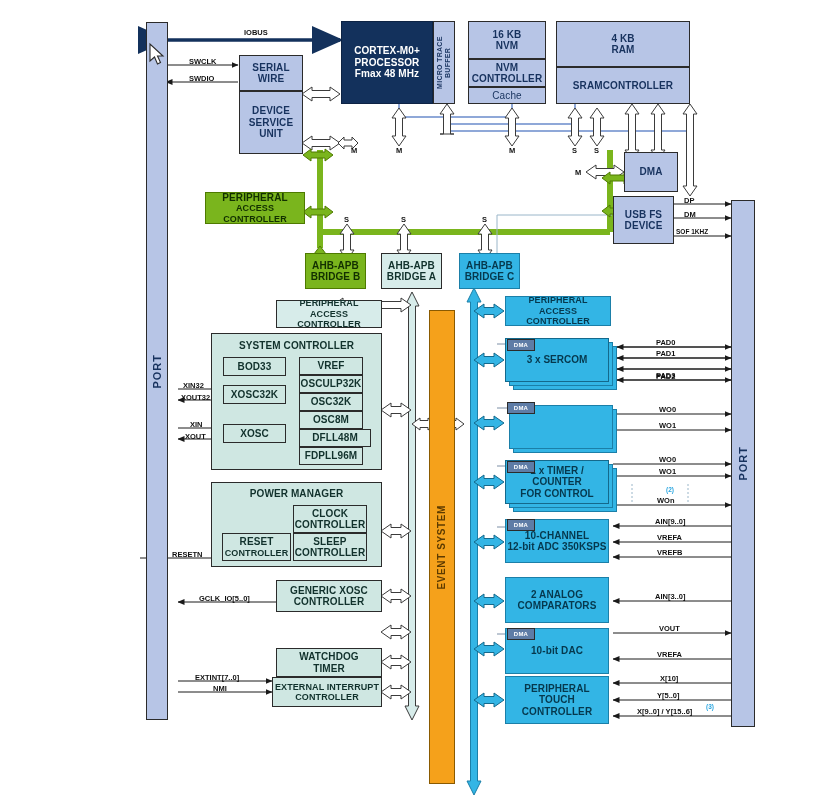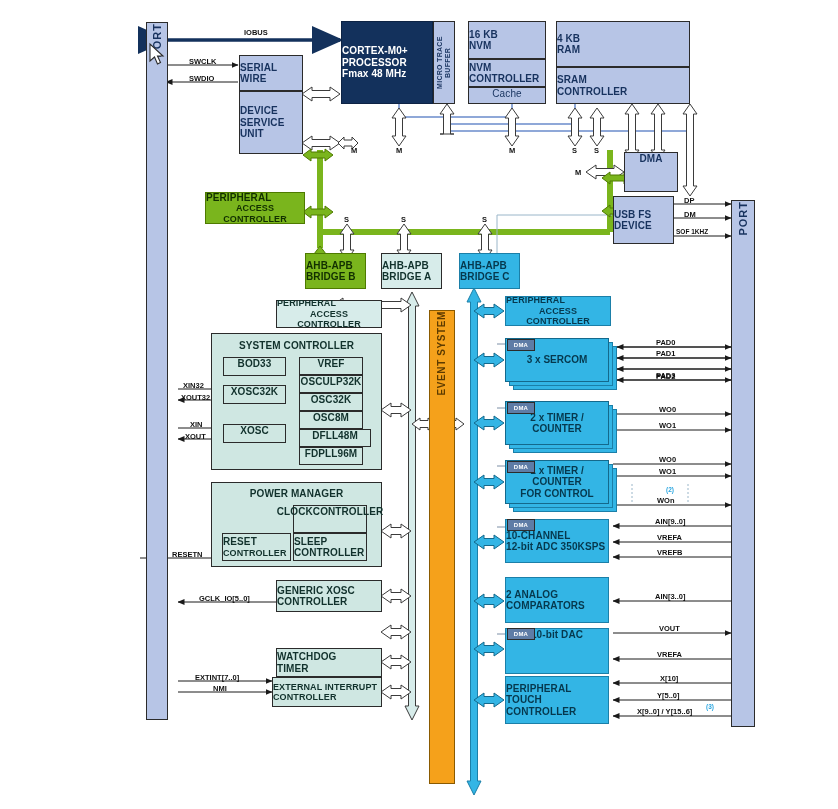--- a/index.html
+++ b/index.html
@@ -1,21 +1,21 @@
 <!DOCTYPE html>
 <html><head>
 <meta charset="utf-8">
 <style>
   html,body{margin:0;padding:0;background:#ffffff;}
   body{width:838px;height:809px;position:relative;overflow:hidden;
        font-family:"Liberation Sans","DejaVu Sans",sans-serif;color:#1a1a1a;}
   #root{position:absolute;left:0;top:0;width:838px;height:809px;}
 
   .blk{position:absolute;box-sizing:border-box;border:1px solid #2b2b2b;
-       display:flex;align-items:flex-start;justify-content:center;text-align:center;
+       display:flex;align-items:center;justify-content:center;text-align:center;
        font-size:10px;font-weight:bold;line-height:1.15;letter-spacing:.1px;}
   .lbl{position:absolute;font-size:7.5px;font-weight:bold;color:#111;white-space:nowrap;}
   .lbl.c{text-align:center;}
 
   
   .navy{background:#13315c;color:#ffffff;border-color:#0d2344;}
   .lav{background:#b7c5e6;color:#17325e;border-color:#2b2b2b;}
   .mint{background:#cfe7e2;color:#11312c;border-color:#2b2b2b;}
   .green{background:#7ab51d;color:#123000;border-color:#4e7a00;}
   .cyan{background:#33b5e5;color:#06384d;border-color:#1b7fa8;}
@@ -250,21 +250,21 @@
       <span>CONTROLLER</span>
     </div>
     <div class="blk lav" style="left:468px;top:87px;width:78px;height:17px;font-weight:normal;">
       <span>Cache</span>
     </div>
 
     <div class="blk lav" style="left:556px;top:21px;width:134px;height:46px;flex-direction:column;">
       <span>4 KB</span>
       <span>RAM</span>
     </div>
-    <div class="blk lav" style="left:556px;top:67px;width:134px;height:37px;flex-direction:column;">
+    <div class="blk lav" style="left:556px;top:67px;width:134px;height:37px;flex-direction:row;">
       <span>SRAM</span>
       <span>CONTROLLER</span>
     </div>
 
 
     <div class="lbl" style="left:351px;top:146px;">M</div>
     <div class="lbl" style="left:396px;top:146px;">M</div>
     <div class="lbl" style="left:509px;top:146px;">M</div>
     <div class="lbl" style="left:572px;top:146px;">S</div>
     <div class="lbl" style="left:594px;top:146px;">S</div>
@@ -336,21 +336,21 @@
     <div class="blk mint" style="left:299px;top:429px;width:72px;height:18px;">
       <span>DFLL48M</span>
       </div>
     <div class="blk mint" style="left:299px;top:447px;width:64px;height:18px;">
       <span>FDPLL96M</span>
       </div>
 
     <div class="blk mint" style="left:211px;top:482px;width:171px;height:85px;align-items:flex-start;justify-content:center;">
       <span style="margin-top:5px;font-size:10px;">POWER MANAGER</span>
     </div>
-    <div class="blk mint" style="left:293px;top:505px;width:74px;height:28px;flex-direction:row;">
+    <div class="blk mint" style="left:293px;top:505px;width:74px;height:28px;flex-direction:column;">
       <span>CLOCK</span>
       <span>CONTROLLER</span>
     </div>
     <div class="blk mint" style="left:222px;top:533px;width:69px;height:28px;flex-direction:column;">
       <span>RESET</span>
       <span style="font-size:9px;">CONTROLLER</span>
     </div>
     <div class="blk mint" style="left:293px;top:533px;width:74px;height:28px;flex-direction:column;">
       <span>SLEEP</span>
       <span>CONTROLLER</span>
@@ -400,23 +400,20 @@
       <div class="dma" style="top:1px;left:2px;">DMA</div>
     </div>
     <div class="lbl c" style="left:656px;top:338px;">PAD0</div>
     <div class="lbl c" style="left:656px;top:349px;">PAD1</div>
     <div class="lbl c" style="left:656px;top:372px;">PAD2</div>
     <div class="lbl c" style="left:656px;top:371px;">PAD3</div>
 
     <div class="stack" style="left:505px;top:401px;width:112px;height:52px;">
       <div class="sh" style="left:8px;top:8px;width:104px;height:44px;"></div>
       <div class="sh" style="left:4px;top:4px;width:104px;height:44px;"></div>
-      <div class="top" style="width:104px;height:44px;">
-        <span>2 x TIMER / COUNTER</span>
-      </div>
       <div class="dma" style="top:1px;left:2px;">DMA</div>
     </div>
     <div class="lbl c" style="left:659px;top:405px;">WO0</div>
     <div class="lbl c" style="left:659px;top:421px;">WO1</div>
 
     <div class="stack" style="left:505px;top:460px;width:112px;height:52px;">
       <div class="sh" style="left:8px;top:8px;width:104px;height:44px;"></div>
       <div class="sh" style="left:4px;top:4px;width:104px;height:44px;"></div>
       <div class="top" style="width:104px;height:44px;flex-direction:column;">
         <span>1 x TIMER / COUNTER</span>

